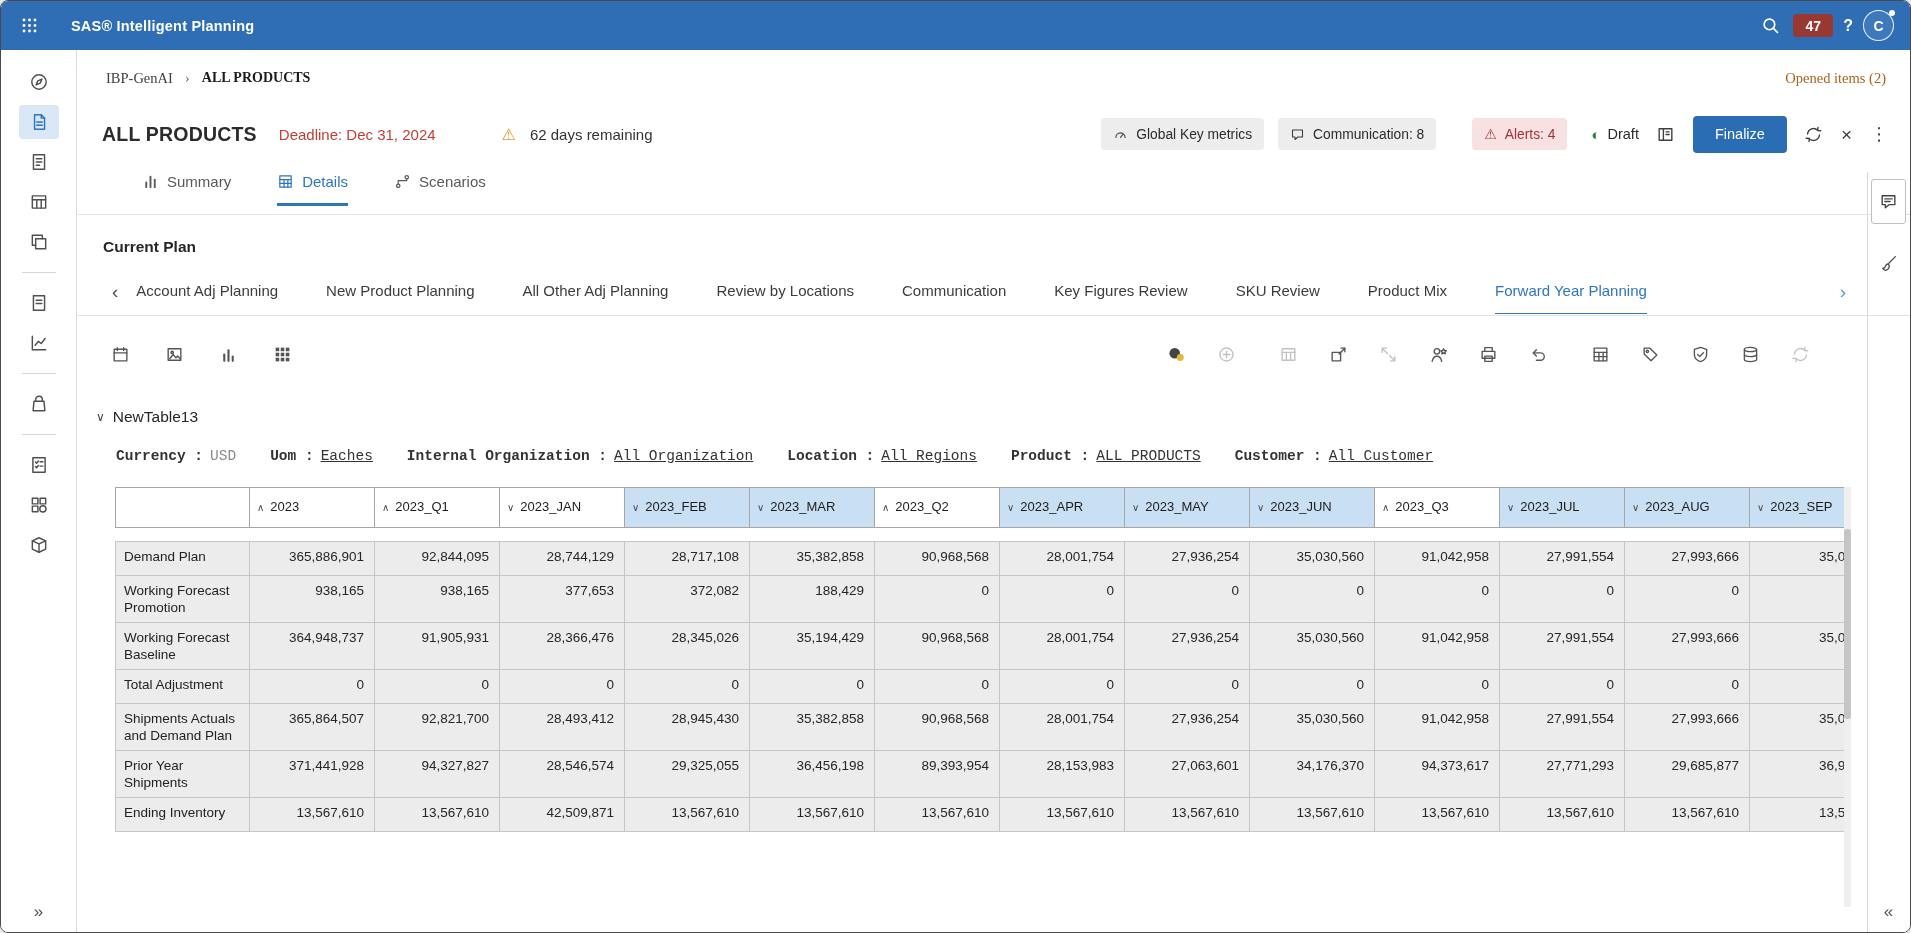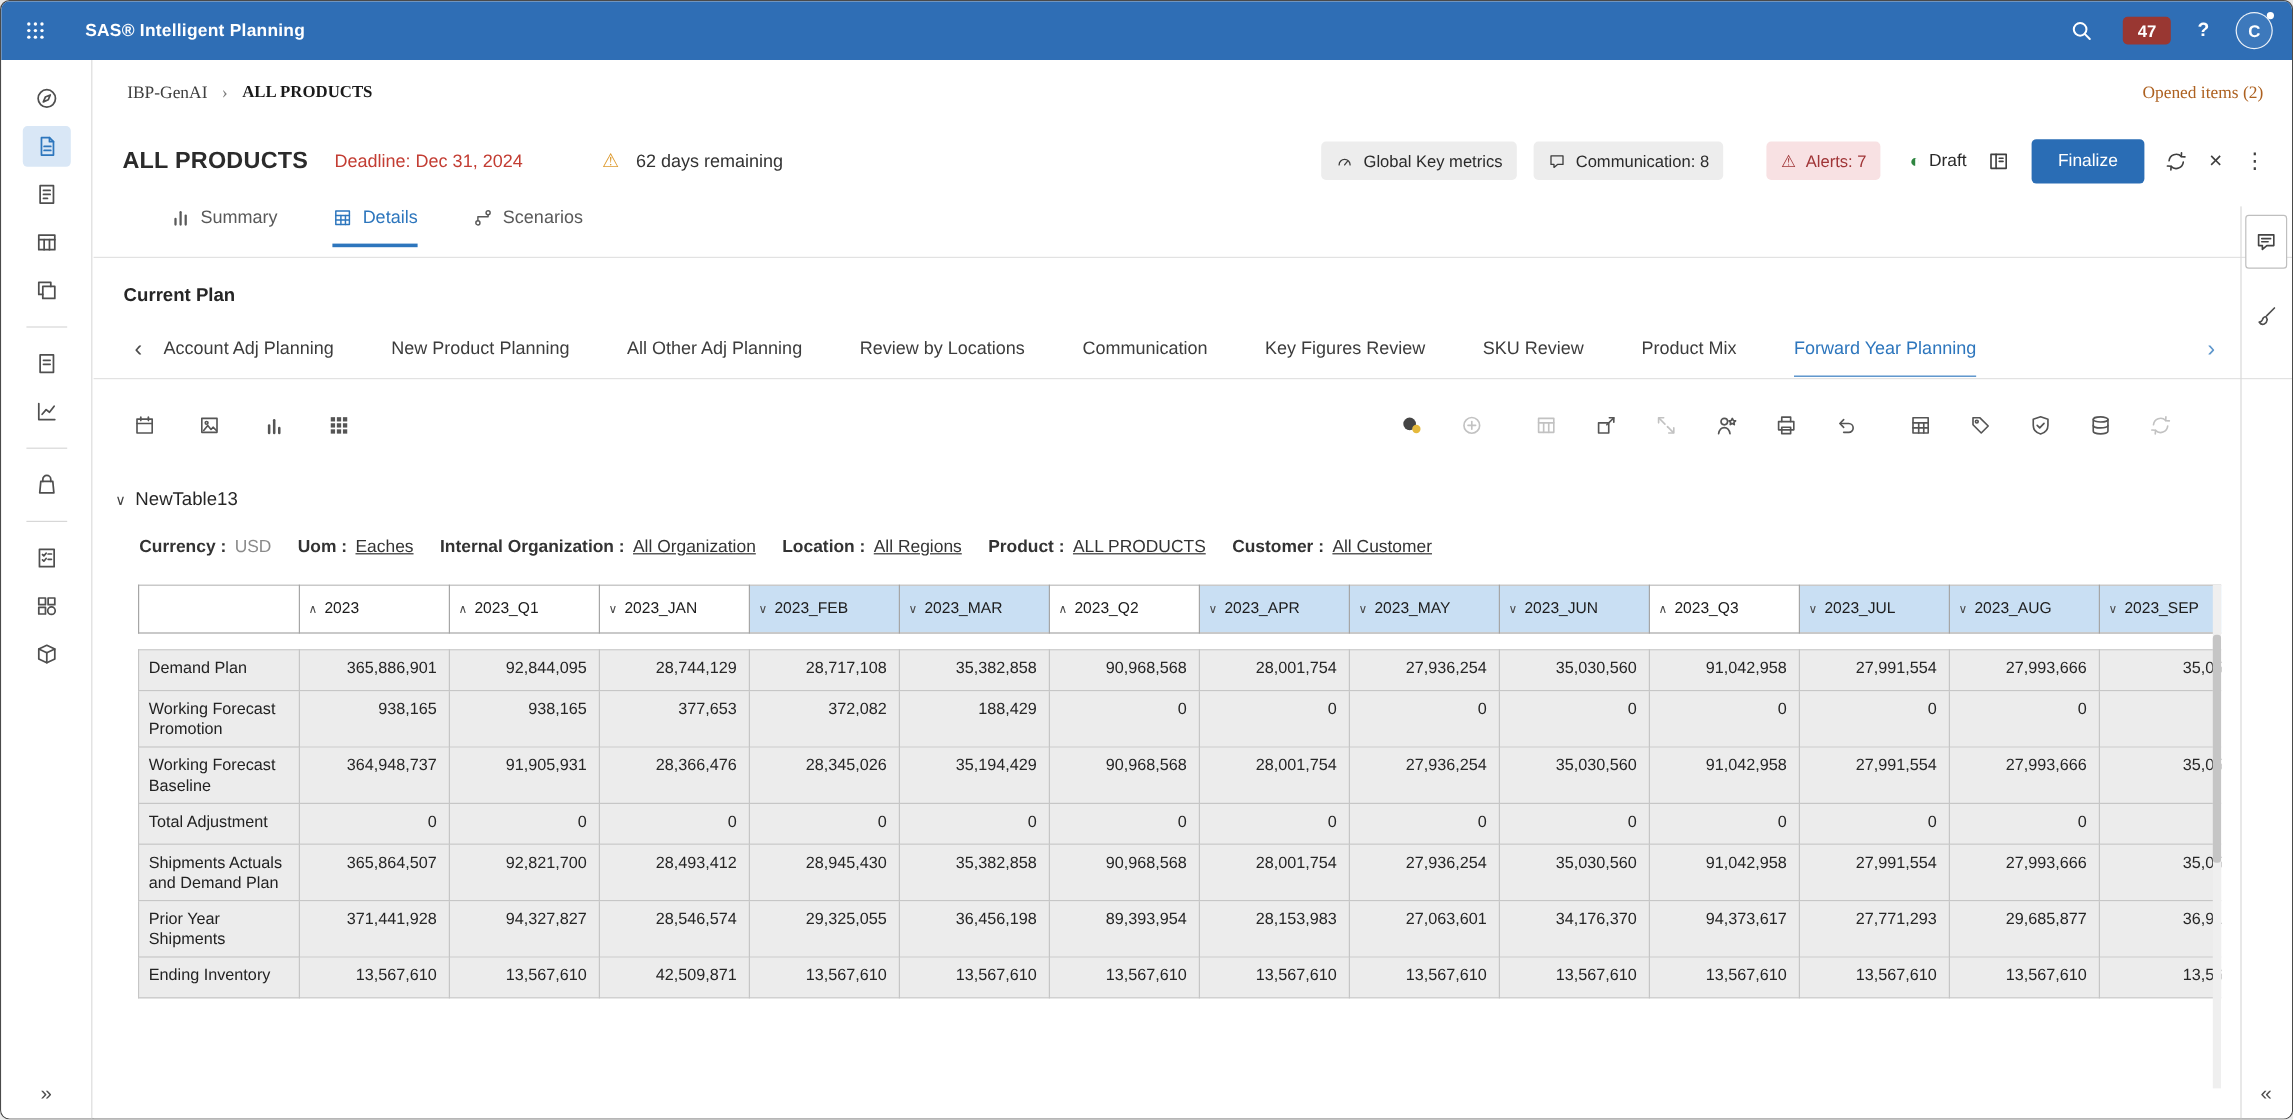--- a/index.html
+++ b/index.html
@@ -7,21 +7,21 @@
   body { font-family:"Liberation Sans", sans-serif; }
   .page { position:relative; width:1911px; height:933px; background:#fff; border:1px solid #4a4a4a;
           border-radius:8px; overflow:hidden; }
 
   
   .topbar { position:absolute; top:0; left:0; right:0; height:49px; background:#2f6eb5; color:#fff;
             display:flex; align-items:center; padding:0 16px 0 14px; z-index:5; }
   .topbar .appsbtn { width:28px; height:28px; display:flex; align-items:center; justify-content:center; cursor:pointer; }
   .topbar .appsbtn svg { width:17px; height:17px; }
   .topbar .brand { font-size:14.5px; font-weight:700; margin-left:28px; letter-spacing:.2px; }
-  .topbar .tb-right { margin-left:auto; display:flex; align-items:center; gap:22px; }
+  .topbar .tb-right { margin-left:auto; display:flex; align-items:center; gap:10px; }
   .tb-iconbtn { width:26px; height:26px; display:flex; align-items:center; justify-content:center; color:#fff; cursor:pointer; }
   .tb-iconbtn svg { width:19px; height:19px; }
   .tb-badge { min-width:40px; height:23px; background:#993732; color:#fff; font-size:14px; font-weight:700;
               border-radius:4px; display:flex; align-items:center; justify-content:center; padding:0 8px; cursor:pointer; }
   .tb-help { font-size:16px; font-weight:700; cursor:pointer; }
   .tb-avatar { position:relative; width:31px; height:31px; border-radius:50%; background:#3d79bc; border:1.6px solid rgba(255,255,255,.9);
                color:#fff; font-size:14px; font-weight:700; display:flex; align-items:center; justify-content:center; cursor:pointer; }
   .tb-avatar::after { content:""; position:absolute; top:-1px; right:-2px; width:6px; height:6px; background:#fff; border-radius:50%; }
 
   
@@ -96,21 +96,21 @@
   .tbtn { width:24px; height:24px; background:none; border:none; display:flex; align-items:center; justify-content:center;
           color:#555; cursor:pointer; padding:0; }
   .tbtn svg { width:19px; height:19px; }
   .tbtn.disabled { color:#c2c2c2; cursor:default; }
   .tbtn.gsep { margin-left:12px; }
 
   .section-title { position:absolute; top:358px; left:18px; display:flex; align-items:center; gap:8px; }
   .section-caret { font-size:12px; color:#444; cursor:pointer; }
   .section-name { font-size:15.5px; color:#262626; }
 
-  .filters-row { position:absolute; top:398px; left:38px; right:60px; display:flex; gap:22px; font-size:14.5px; flex-wrap:nowrap; }
+  .filters-row { position:absolute; top:398px; left:38px; right:60px; display:flex; gap:34px; font-size:14.5px; flex-wrap:nowrap;font-family:Liberation Mono, monospace; }
   .filter { display:flex; gap:7px; white-space:nowrap; }
   .flabel { color:#333; font-weight:700; }
   .fvalue { color:#8a8a8a; }
   .fvalue.link { color:#333; text-decoration:underline; cursor:pointer; }
 
   .grid-wrap { position:absolute; top:437px; left:37px; width:1736px; height:440px; overflow:hidden; }
   table.grid { table-layout:fixed; width:1759px; border-collapse:collapse; }
   .grid th, .grid td { vertical-align:top; }
   .grid thead th { height:40px; background:#fff; border:1px solid #a6a6a6; font-weight:400; font-size:13px; color:#1c1c1c;
                    text-align:left; padding:11px 6px 0 7px; vertical-align:top; white-space:nowrap; overflow:hidden; cursor:pointer; }
@@ -291,21 +291,21 @@
         <div class="chip">
           <span style="display:flex">
               <svg viewBox="0 0 18 18" fill="none" stroke="currentColor" stroke-width="1.3" stroke-linecap="round" stroke-linejoin="round">
                 <path d="M3 3.5h12v8.5H9.5L6 15v-3H3z"></path>
               </svg>
             </span>
           <span>Communication: 8</span>
         </div>
         <div class="chip alert">
           <span class="chip-warn">⚠</span>
-          <span>Alerts: 7</span>
+          <span>Alerts: 4</span>
         </div>
         <div class="status-draft">
           <span class="draft-dot">◐</span>
           <span>Draft</span>
         </div>
         <button class="hd-iconbtn">
             <svg viewBox="0 0 18 18" fill="none" stroke="currentColor" stroke-width="1.3" stroke-linecap="round" stroke-linejoin="round">
               <rect x="3" y="3.5" width="12" height="11"></rect>
               <line x1="7" y1="3.5" x2="7" y2="14.5"></line>
               <line x1="9.5" y1="6.5" x2="12.5" y2="6.5"></line>

